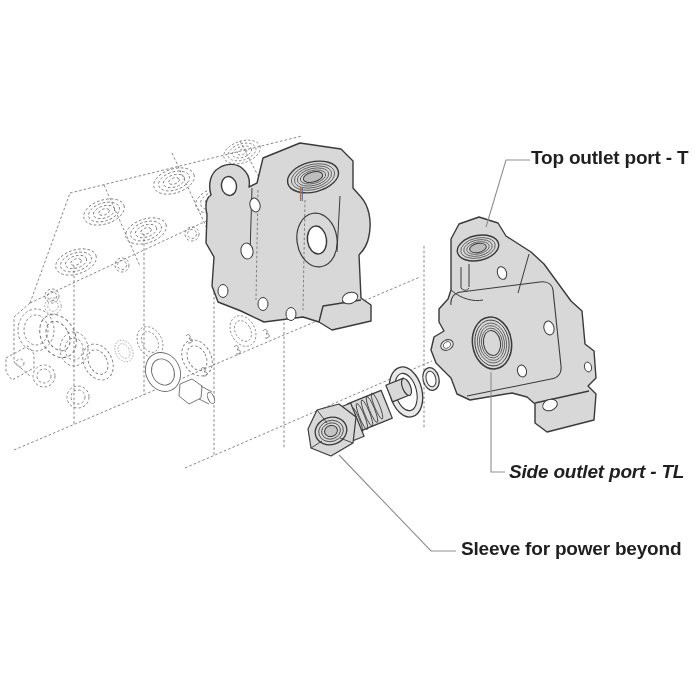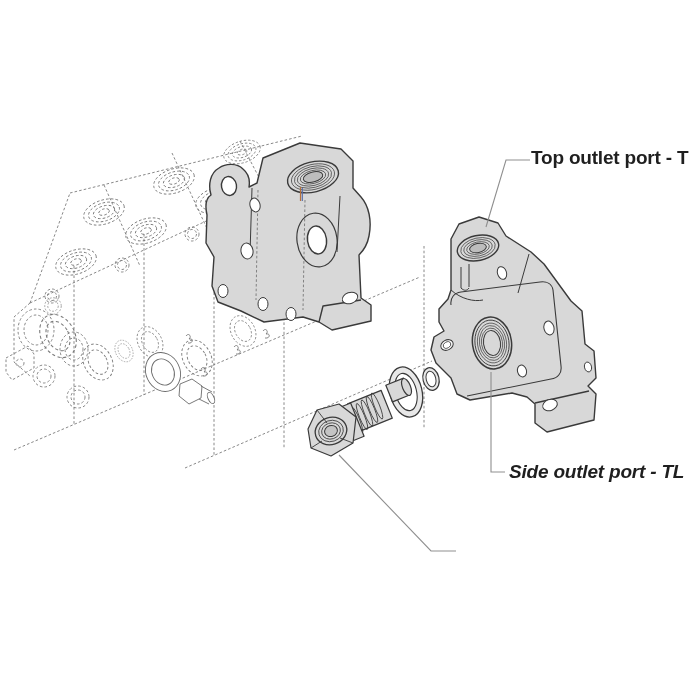--- a/index.html
+++ b/index.html
@@ -227,13 +227,14 @@
 
   <g stroke="#8f8f8f" stroke-width="1.1" fill="none">
     <path d="M530,160 L506,160 L486,227"></path>
     <path d="M505,472 L491,472 L491,372"></path>
     <path d="M456,551 L431,551 L339,455"></path>
   </g>
 </svg>
 
   <div id="lbl-top" class="callout">Top outlet port - T</div>
   <div id="lbl-side" class="callout">Side outlet port - TL</div>
+  <div id="lbl-sleeve" class="callout">Sleeve for power beyond</div>
 </div>
 
 </body></html>

